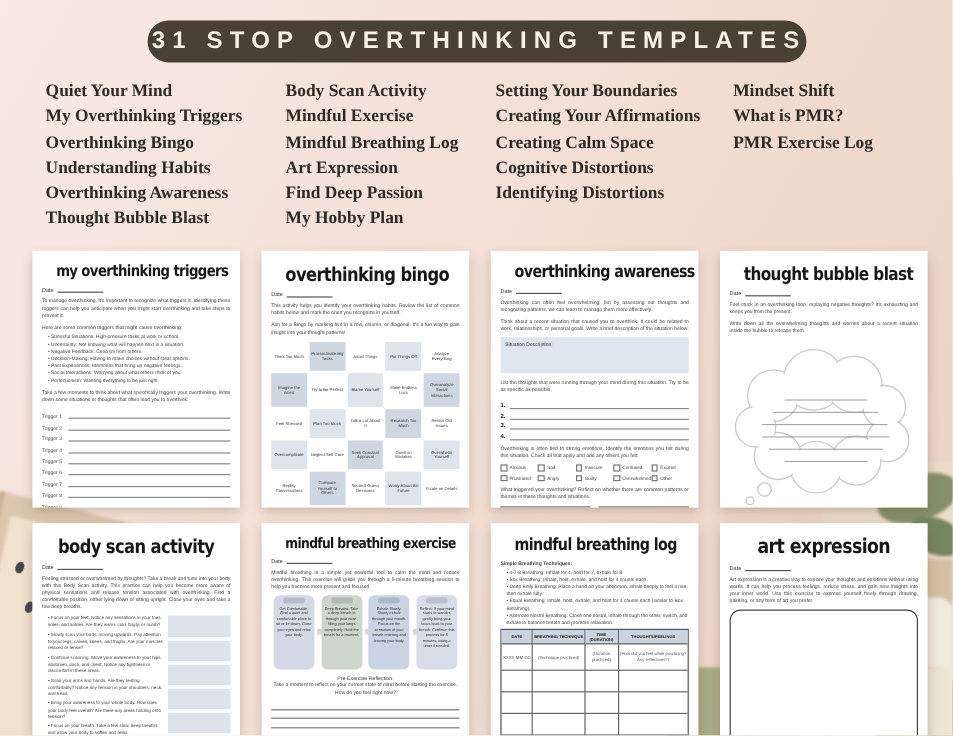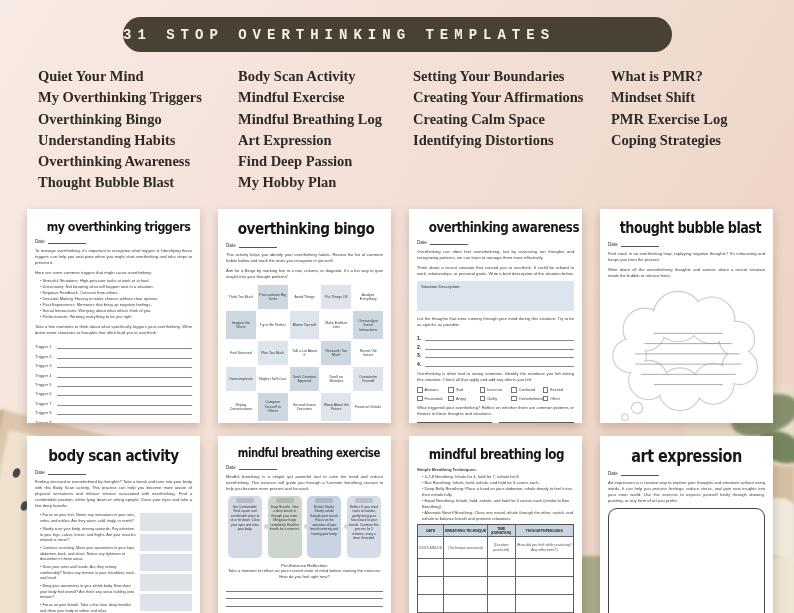--- a/index.html
+++ b/index.html
@@ -13,22 +13,22 @@
   .spiral{position:absolute;z-index:1;width:7px;height:10px;border-radius:50%;background:#45434b;transform:rotate(22deg);filter:blur(.4px);}
   .photo-right{left:686px;top:384px;width:108px;height:229px;background:#eadcc9;}
   .leaf1{left:730px;top:396px;width:70px;height:38px;background:#85906b;border-radius:50% 50% 50% 50%;transform:rotate(-18deg);}
   .leaf2{left:756px;top:432px;width:48px;height:30px;background:#75855f;border-radius:50%;transform:rotate(22deg);}
   .tan-band{left:688px;top:466px;width:106px;height:38px;background:#d5bfa2;}
   .cream-blob{left:700px;top:498px;width:94px;height:70px;background:#efe9dc;border-radius:12px;}
   .coffee{left:726px;top:556px;width:80px;height:80px;border-radius:50%;background:radial-gradient(circle at 45% 40%,#c68a3e 0%,#a96d2b 55%,#8d541d 100%);}
   .photo-bottom{left:556px;top:556px;width:240px;height:60px;background:linear-gradient(90deg,#9aa47e 0%,#b7b391 30%,#e2d6c0 65%,#efe7d7 100%);}
   
   .banner{position:absolute;left:123px;top:17px;width:549px;height:35px;border-radius:18px;background:#4a4135;
-          display:flex;align-items:center;justify-content:flex-start;z-index:2;
-          color:#f6f0e5;font-family:Liberation Mono, monospace;font-size:14px;font-weight:600;letter-spacing:6px;}
+          display:flex;align-items:center;justify-content:flex-end;z-index:2;
+          color:#f6f0e5;font-family:Liberation Sans, sans-serif;font-size:20px;font-weight:600;letter-spacing:6px;}
   
   .lists{position:absolute;top:66px;left:0;width:794px;z-index:2;}
   .tcol{position:absolute;top:0;}
   .tcol.c1{left:38px}.tcol.c2{left:238px}.tcol.c3{left:413px}.tcol.c4{left:611px}
   .tname{font-family:"Liberation Serif",serif;font-weight:700;font-size:14.5px;line-height:21.3px;color:#2e2b27;}
   
   .card{position:absolute;width:173px;background:#fff;z-index:2;box-sizing:border-box;padding:8px 8px 0;
         overflow:hidden;box-shadow:0 4px 9px rgba(110,75,55,.3);}
   .r1{top:209px;height:214px;}
   .r2{top:436px;height:195px;}
@@ -130,27 +130,27 @@
         <div class="tname">Mindful Exercise</div>
         <div class="tname">Mindful Breathing Log</div>
         <div class="tname">Art Expression</div>
         <div class="tname">Find Deep Passion</div>
         <div class="tname">My Hobby Plan</div>
       </div>
     <div class="tcol c3">
         <div class="tname">Setting Your Boundaries</div>
         <div class="tname">Creating Your Affirmations</div>
         <div class="tname">Creating Calm Space</div>
+        <div class="tname">Cognitive Distortions</div>
         <div class="tname">Identifying Distortions</div>
       </div>
     <div class="tcol c4">
+        <div class="tname">Mindset Shift</div>
         <div class="tname">What is PMR?</div>
-        <div class="tname">Mindset Shift</div>
         <div class="tname">PMR Exercise Log</div>
-        <div class="tname">Coping Strategies</div>
       </div>
   </div>
 
   <div class="card r1 cc1">
     <div class="card-title" style="font-size:13px">my overthinking triggers</div>
     <div class="date-row">
         <span>Date</span>
         <span class="date-line"></span>
       </div>
     <div class="p">To manage overthinking, it's important to recognize what triggers it. Identifying these triggers can help you anticipate when you might start overthinking and take steps to prevent it.</div>

